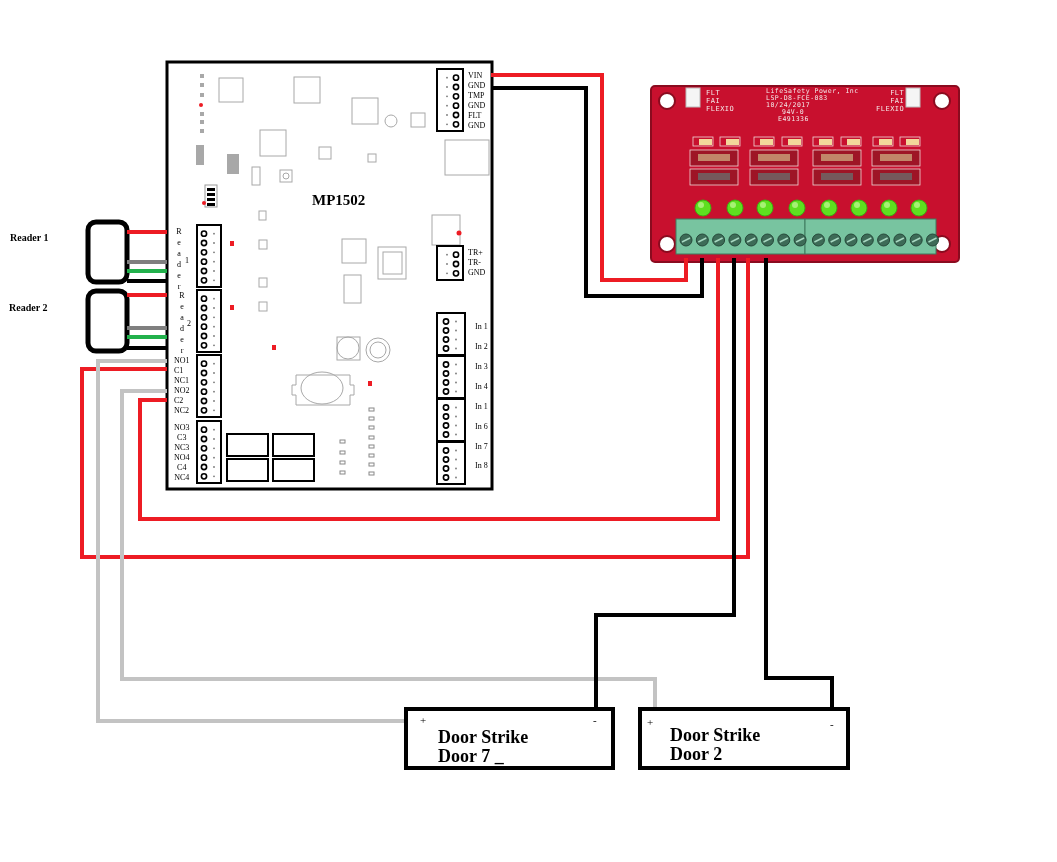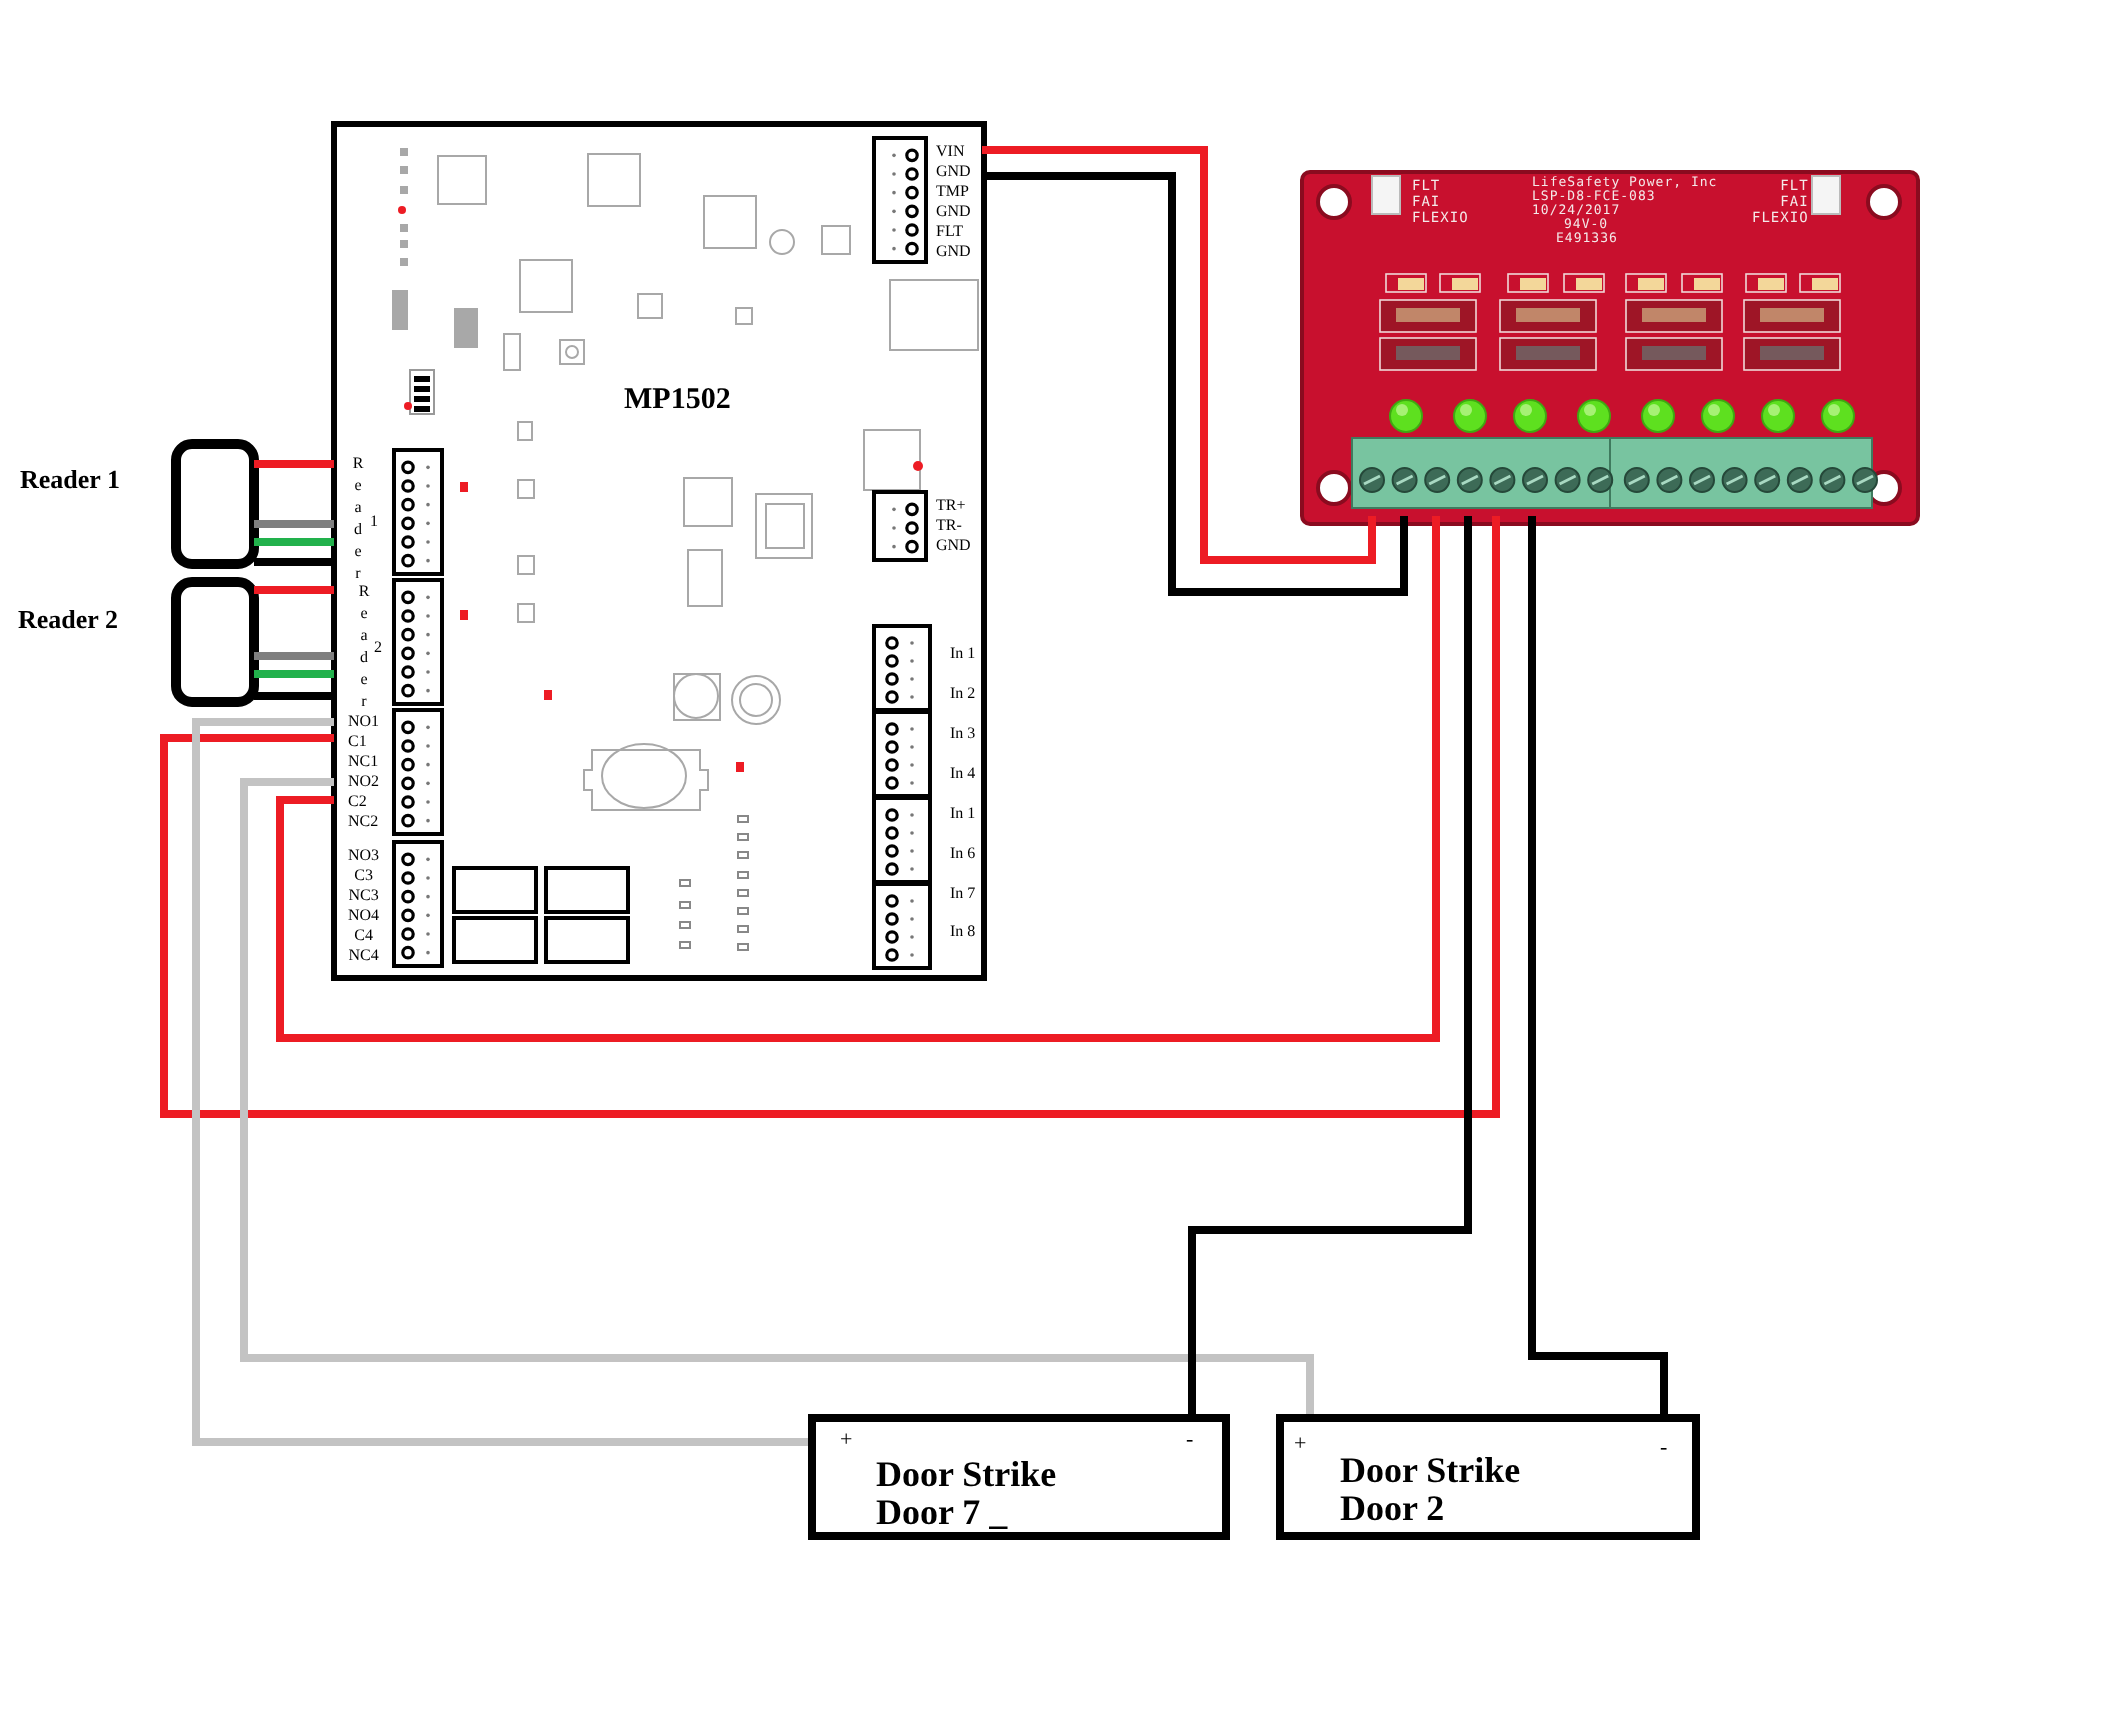--- a/index.html
+++ b/index.html
@@ -1,20 +1,20 @@
 <!DOCTYPE html>
 <html><head>
 <meta charset="utf-8">
 <style>
   html, body { margin: 0; padding: 0; background: #ffffff; }
   body { width: 1057px; height: 862px; position: relative; overflow: hidden;
          font-family: "Liberation Serif", "DejaVu Serif", serif; color: #000; }
   #stage { position: absolute; left: 0; top: 0; width: 1057px; height: 862px; }
   .lbl { position: absolute; font-family: "Liberation Serif", "DejaVu Serif", serif; white-space: nowrap; }
-  .reader-title { font-size: 13px; font-weight: bold; }
+  .reader-title { font-size: 10px; font-weight: bold; }
   .pin { font-size: 8px; line-height: 10px; }
   .board-title { font-size: 15px; font-weight: bold; }
   .strike-title { font-size: 18px; font-weight: bold; line-height: 19px; }
   .pm { font-size: 11px; }
   .vert { font-size: 8px; line-height: 11px; width: 8px; text-align: center; }
   .pcb-txt { position: absolute; font-family: "DejaVu Sans Mono", monospace; color: #f4e9e9; font-size: 7px; white-space: nowrap; letter-spacing: 0.5px; }
 </style>
 </head>
 <body>
 

